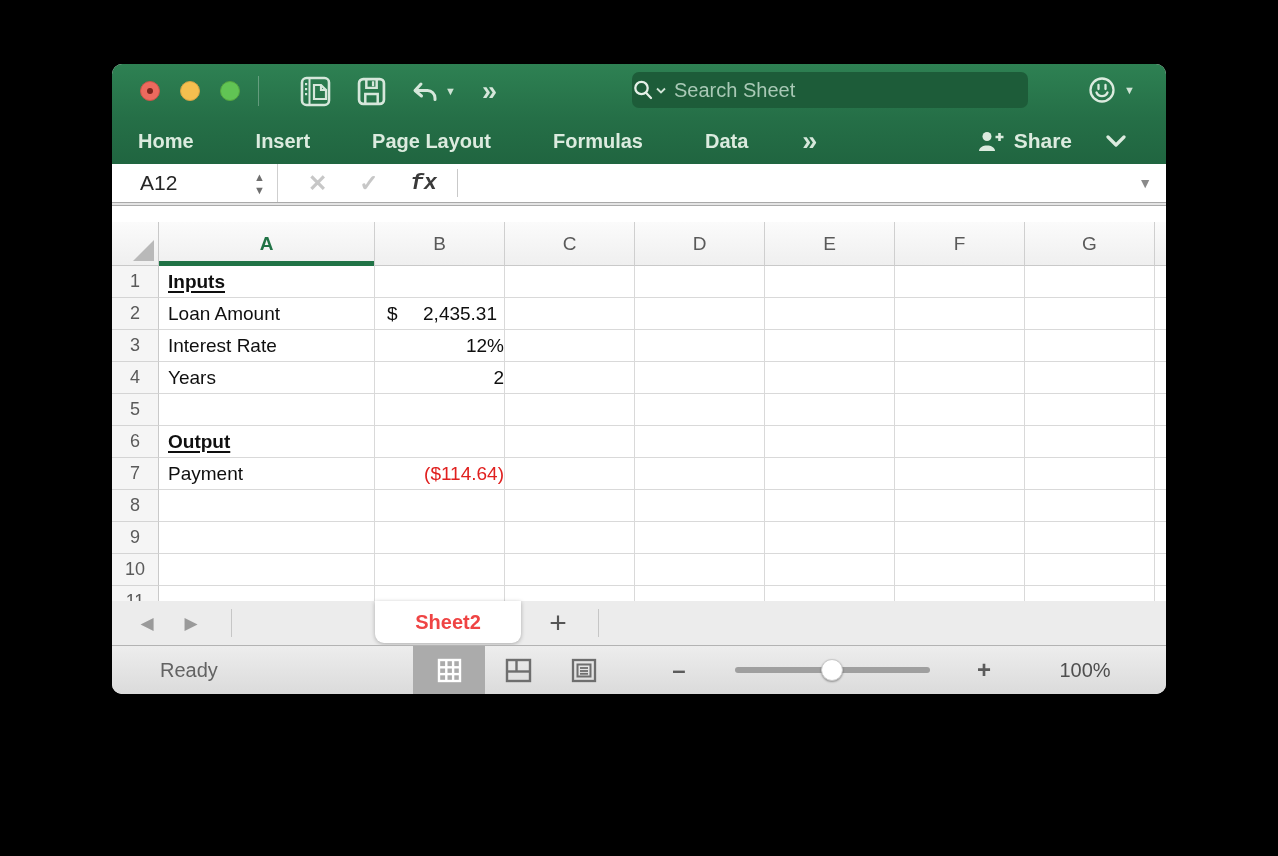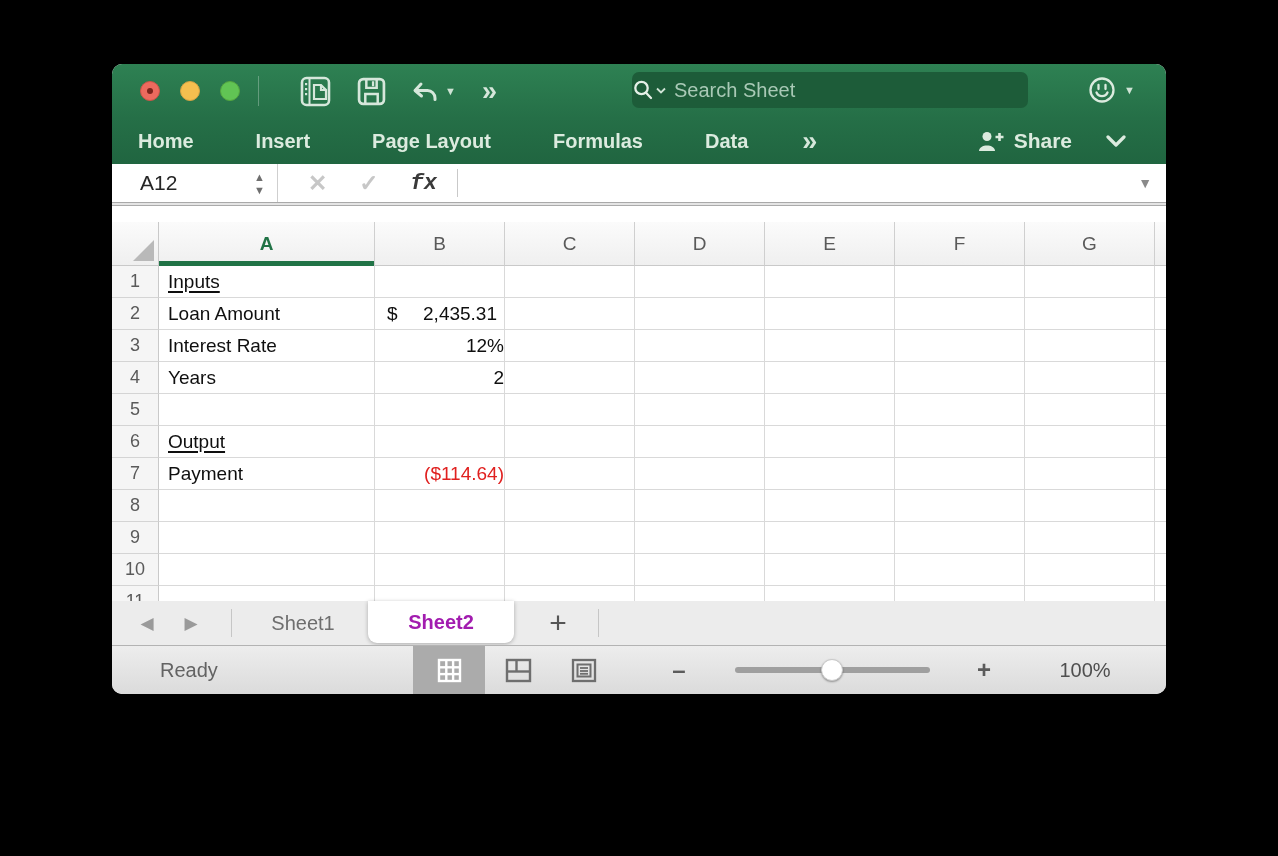--- a/index.html
+++ b/index.html
@@ -66,38 +66,38 @@
 
   
   .grid-body{height:335px;overflow:hidden;background:#fff;}
   .grow{display:flex;height:32px;}
   .rowhdr{width:47px;background:#F5F5F5;border-right:1px solid #C9C9C9;border-bottom:1px solid #D4D4D4;
     display:flex;align-items:center;justify-content:center;font-size:18px;color:#5A5A5A;}
   .cell{border-right:1px solid #D9D9D9;border-bottom:1px solid #D9D9D9;display:flex;align-items:center;
     font-size:19px;color:#0F0F0F;overflow:hidden;white-space:nowrap;}
   .cell.cA{width:216px;padding-left:9px;}
   .cell.cStd{width:130px;}
-  .cell .title-text{font-weight:400;text-decoration:underline;text-decoration-thickness:2px;text-underline-offset:3px;}
+  .cell .title-text{font-weight:700;text-decoration:underline;text-decoration-thickness:2px;text-underline-offset:3px;}
   .cell.acct{justify-content:space-between;padding-left:12px;padding-right:7px;}
   .cell.rightal{justify-content:flex-end;padding-right:0;}
   .cell .neg{color:#E0201F;}
   .cell-sliver{flex:1;border-bottom:1px solid #D9D9D9;}
 
   
   .tabbar{position:relative;height:44px;background:#ECECEC;}
   .nav-arrow{position:absolute;top:0;height:44px;width:26px;background:none;border:none;padding:0;
     color:#9A9A9A;font-size:17px;display:flex;align-items:center;justify-content:center;}
   .nav-prev{left:22px;}
   .nav-next{left:66px;}
   .tab-divider{position:absolute;top:8px;width:1px;height:28px;background:#C6C6C6;}
   .sheet-tab{position:absolute;top:0;height:44px;display:flex;align-items:center;justify-content:center;
     background:none;border:none;font-size:20px;color:#6E6E6E;padding:0;}
   .tab-sheet1{left:119px;width:144px;}
-  .tab-active{left:256px;width:146px;height:42px;background:#fff;border-radius:0 0 9px 9px;
-    box-shadow:0 1px 4px rgba(0,0,0,.28);color:#a21caf;font-weight:700;}
+  .tab-active{left:263px;width:146px;height:42px;background:#fff;border-radius:0 0 9px 9px;
+    box-shadow:0 1px 4px rgba(0,0,0,.28);color:#ef4444;font-weight:700;}
   .tab-add{left:418px;width:56px;font-size:30px;font-weight:300;color:#555;}
 
   
   .statusbar{position:relative;height:49px;background:linear-gradient(#EDEDED,#DBDBDB);
     border-top:1px solid #B3B3B3;}
   .status-text{position:absolute;left:48px;top:0;height:48px;display:flex;align-items:center;
     font-size:20px;color:#636363;}
   .viewbtn{position:absolute;top:0;height:48px;display:flex;align-items:center;justify-content:center;
     background:none;border:none;padding:0;}
   .view-normal{left:301px;width:72px;background:#ABABAB;}
@@ -382,21 +382,20 @@
         <div class="cell cStd"></div>
         <div class="cell cStd"></div>
         <div class="cell-sliver"></div>
       </div>
     </div>
 
   <div class="tabbar">
     <button class="nav-arrow nav-prev">◀</button>
     <button class="nav-arrow nav-next">▶</button>
     <div class="tab-divider" style="left:119px"></div>
-    <button class="sheet-tab tab-sheet1">Sheet1</button>
     <button class="sheet-tab tab-active">Sheet2</button>
     <button class="sheet-tab tab-add">+</button>
     <div class="tab-divider" style="left:486px"></div>
   </div>
 
   <div class="statusbar">
     <span class="status-text">Ready</span>
 
     <button class="viewbtn view-normal">
       <svg width="25" height="25" viewBox="0 0 25 25" fill="none">

